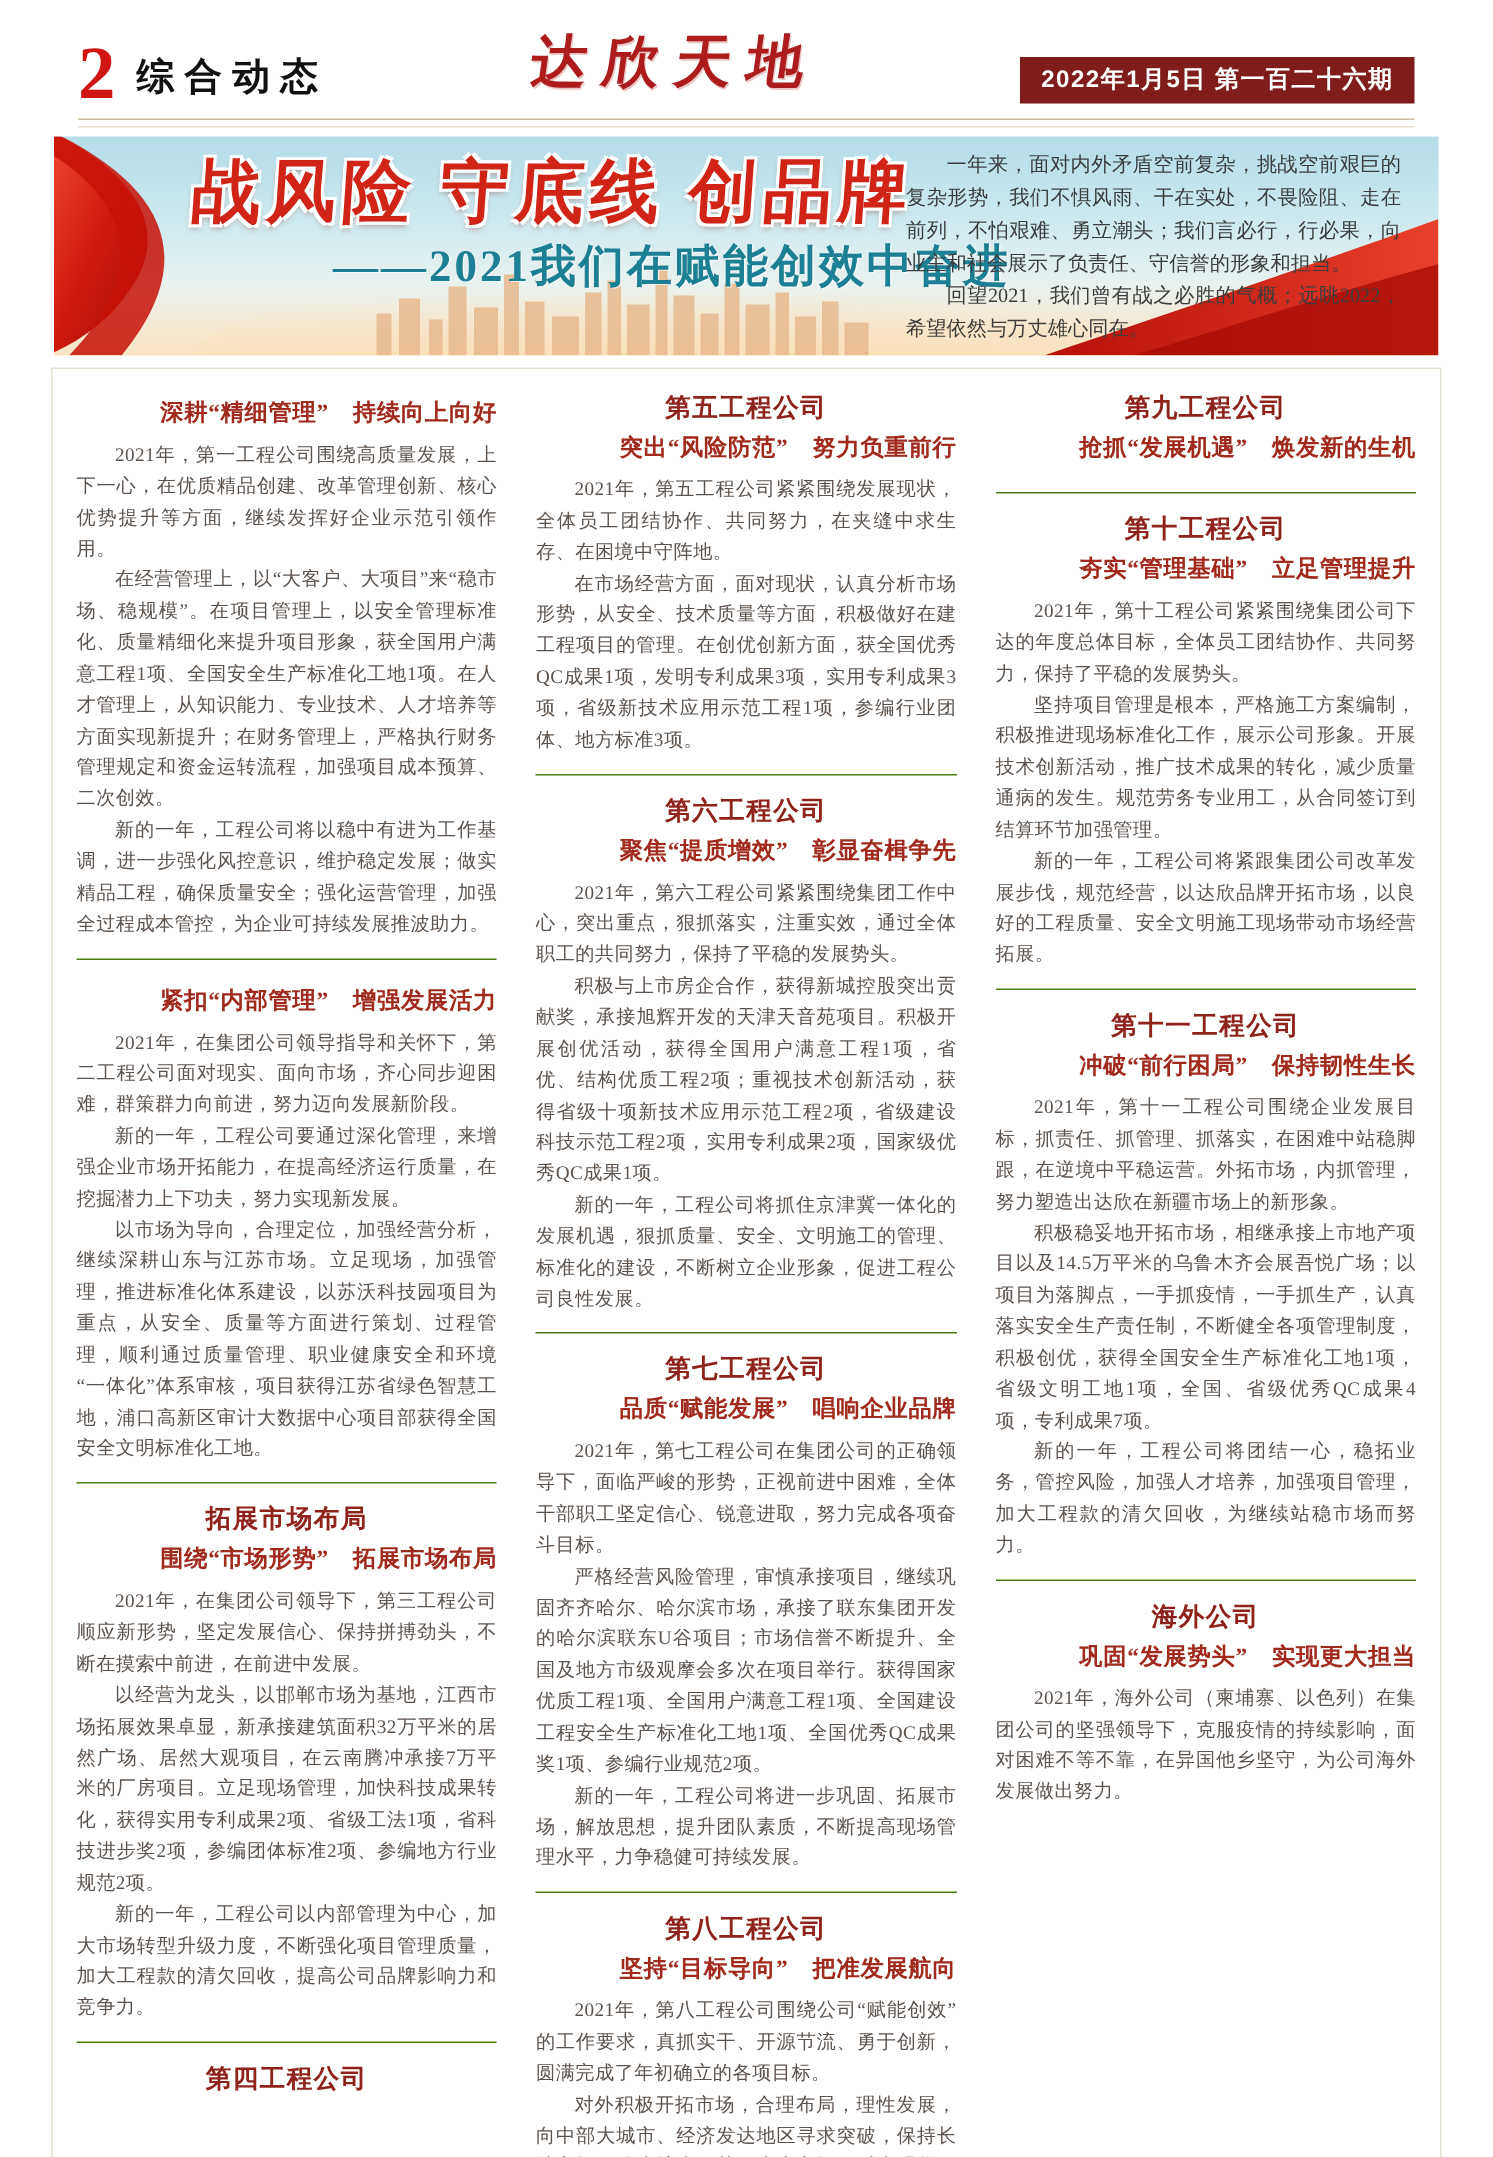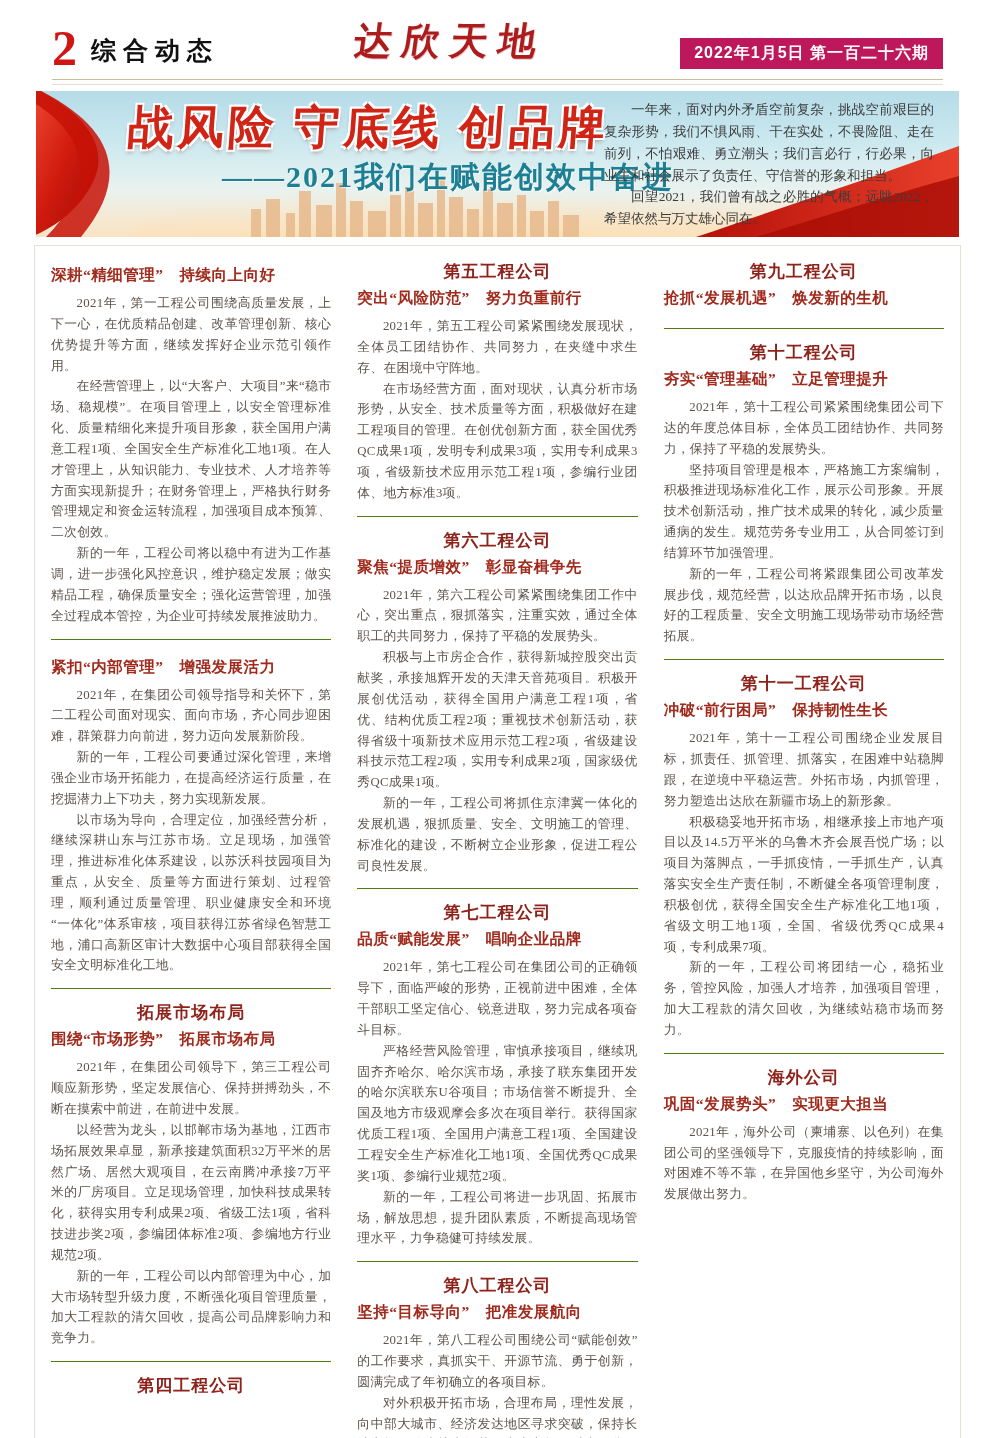--- a/index.html
+++ b/index.html
@@ -20,21 +20,21 @@
   .section-name{
     font-size:25px;font-weight:bold;color:#111;letter-spacing:7px;
     margin-left:14px;padding-bottom:2px;
   }
   .masthead{
     font-size:38px;font-weight:bold;color:#ad1c1c;letter-spacing:10px;
     transform:skewX(-8deg);padding-bottom:2px;
     text-shadow:1px 1px 0 rgba(173,28,28,.25);
   }
   .issue-box{
-    background:#be185d;color:#fff;font-family:"Liberation Sans",sans-serif;
+    background:#7f1d1d;color:#fff;font-family:"Liberation Sans",sans-serif;
     font-size:16px;font-weight:bold;padding:5px 14px;letter-spacing:1px;
   }
   .header-rule{
     margin:6px 52px 0 52px;height:4px;
     border-top:1px solid #cdbd9c;border-bottom:1px solid #e8e0cd;
   }
   
   .banner{
     position:relative;margin:6px 36px 8px 36px;height:146px;overflow:hidden;
     background:linear-gradient(180deg,#b5dce8 0%,#cfeaf0 40%,#e9f2ef 68%,#f6e8d2 88%,#f9e4c4 100%);
@@ -63,21 +63,21 @@
     min-height:1118px;box-sizing:border-box;
   }
   .col{flex:1;min-width:0;}
   .article{padding:2px 0 10px 0;}
   .article + .article{border-top:1px solid #4d7c0f;padding-top:12px;margin-top:2px;}
   .article-title{
     margin:0;text-align:center;color:#8e231b;font-size:17px;font-weight:bold;
     letter-spacing:1px;
   }
   .article-subtitle{
-    margin:5px 0 7px 0;text-align:left;color:#a02a1c;font-size:15.5px;
+    margin:5px 0 7px 0;text-align:right;color:#a02a1c;font-size:15.5px;
     font-weight:bold;letter-spacing:0.5px;
   }
   .para{
     margin:0;text-indent:2em;text-align:justify;font-size:12.8px;
     line-height:1.63;color:#5d534d;letter-spacing:0.3px;
   }
 </style>
 </head>
 <body>
 

